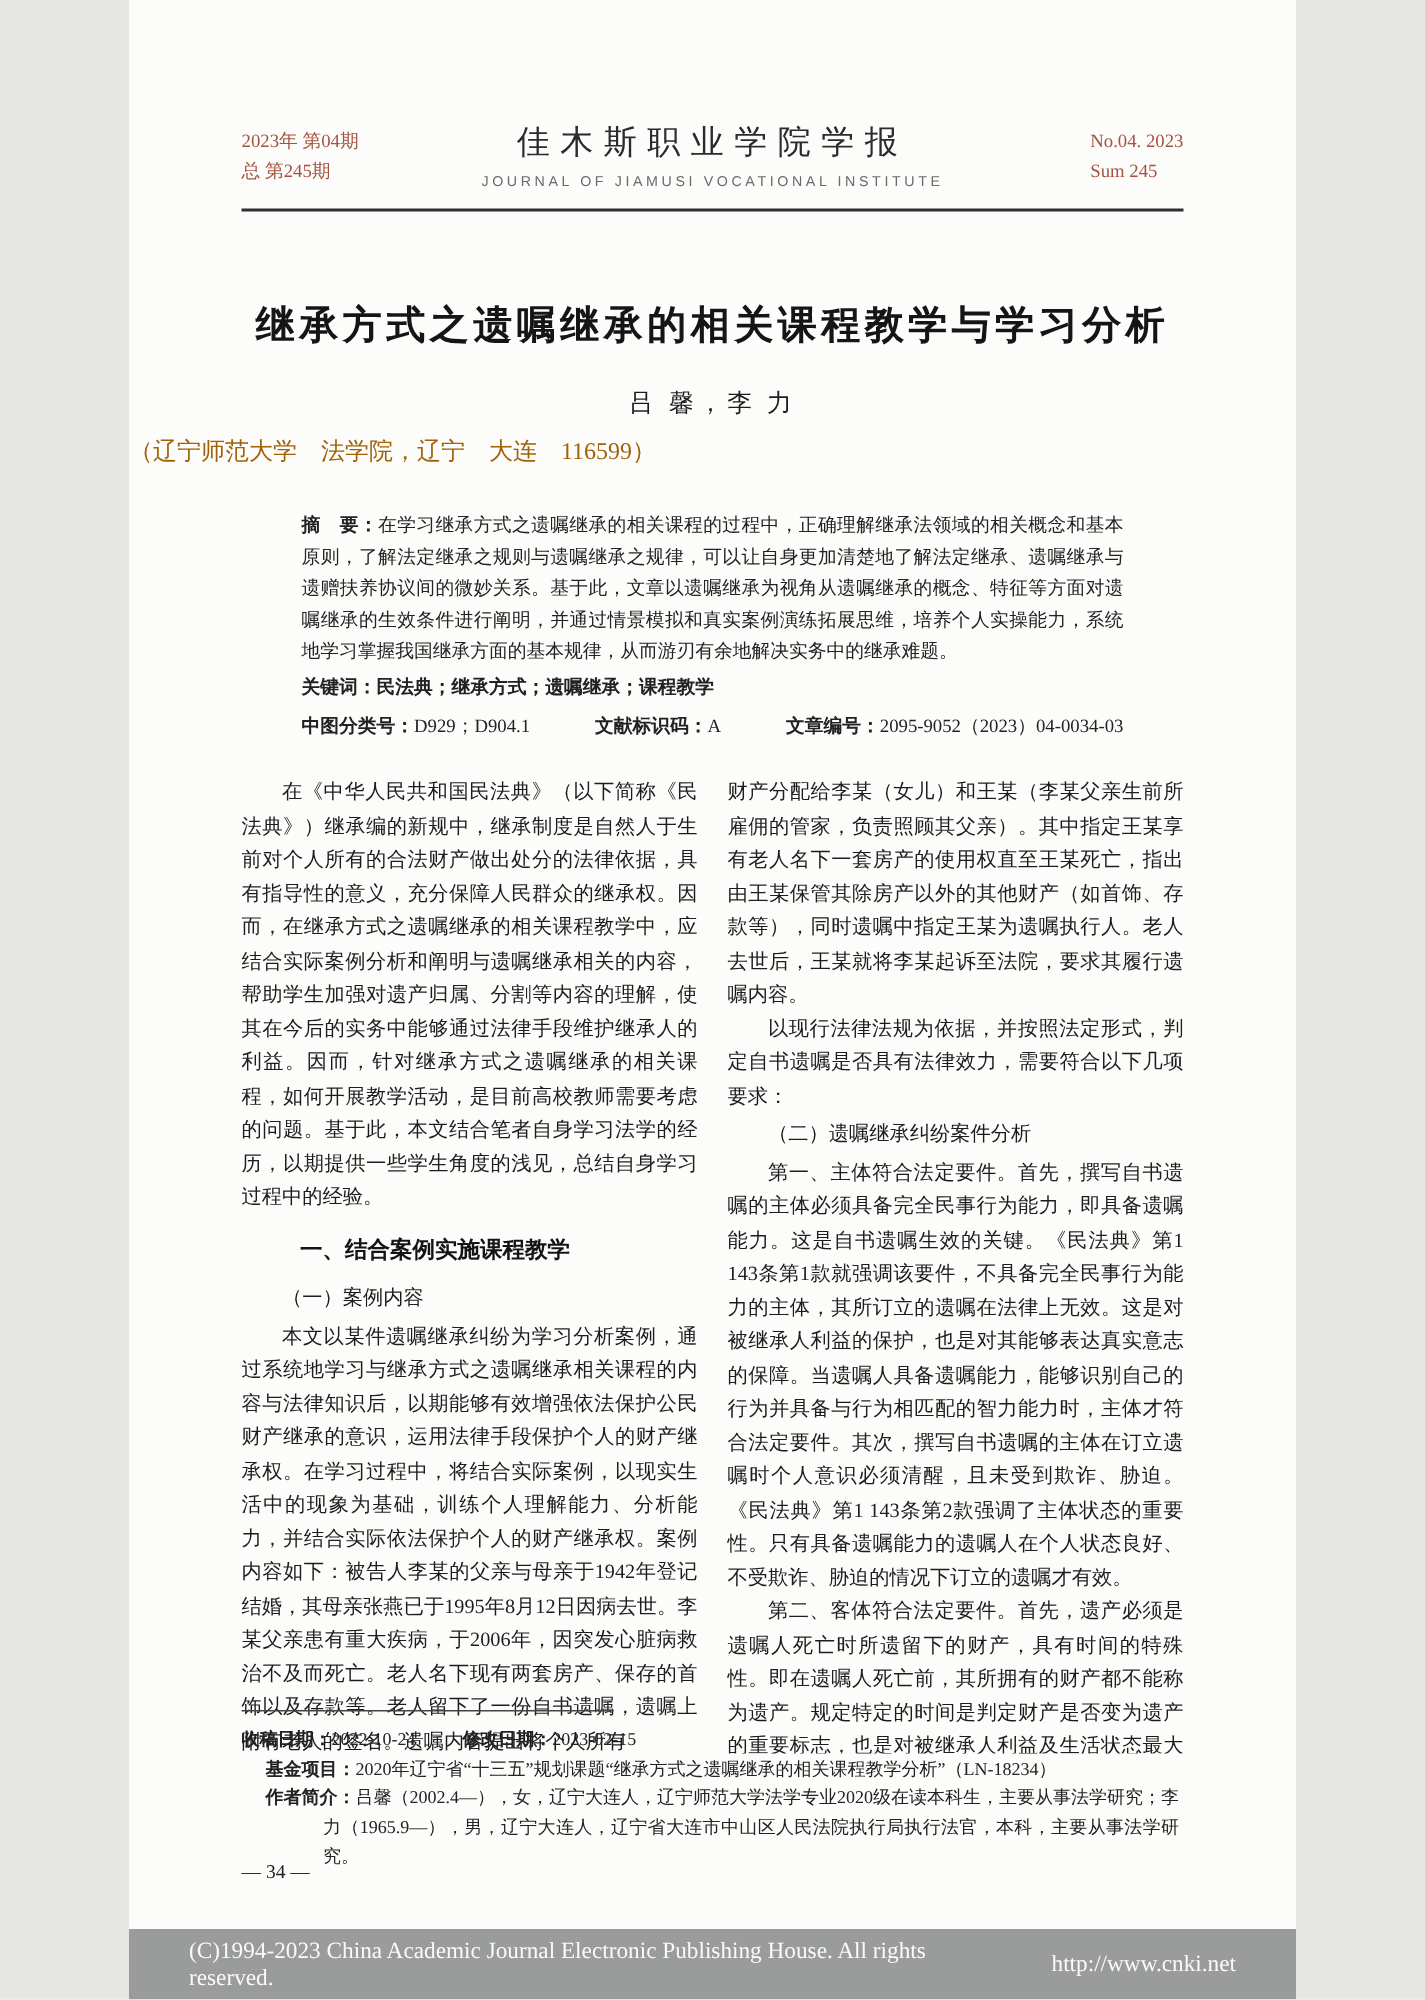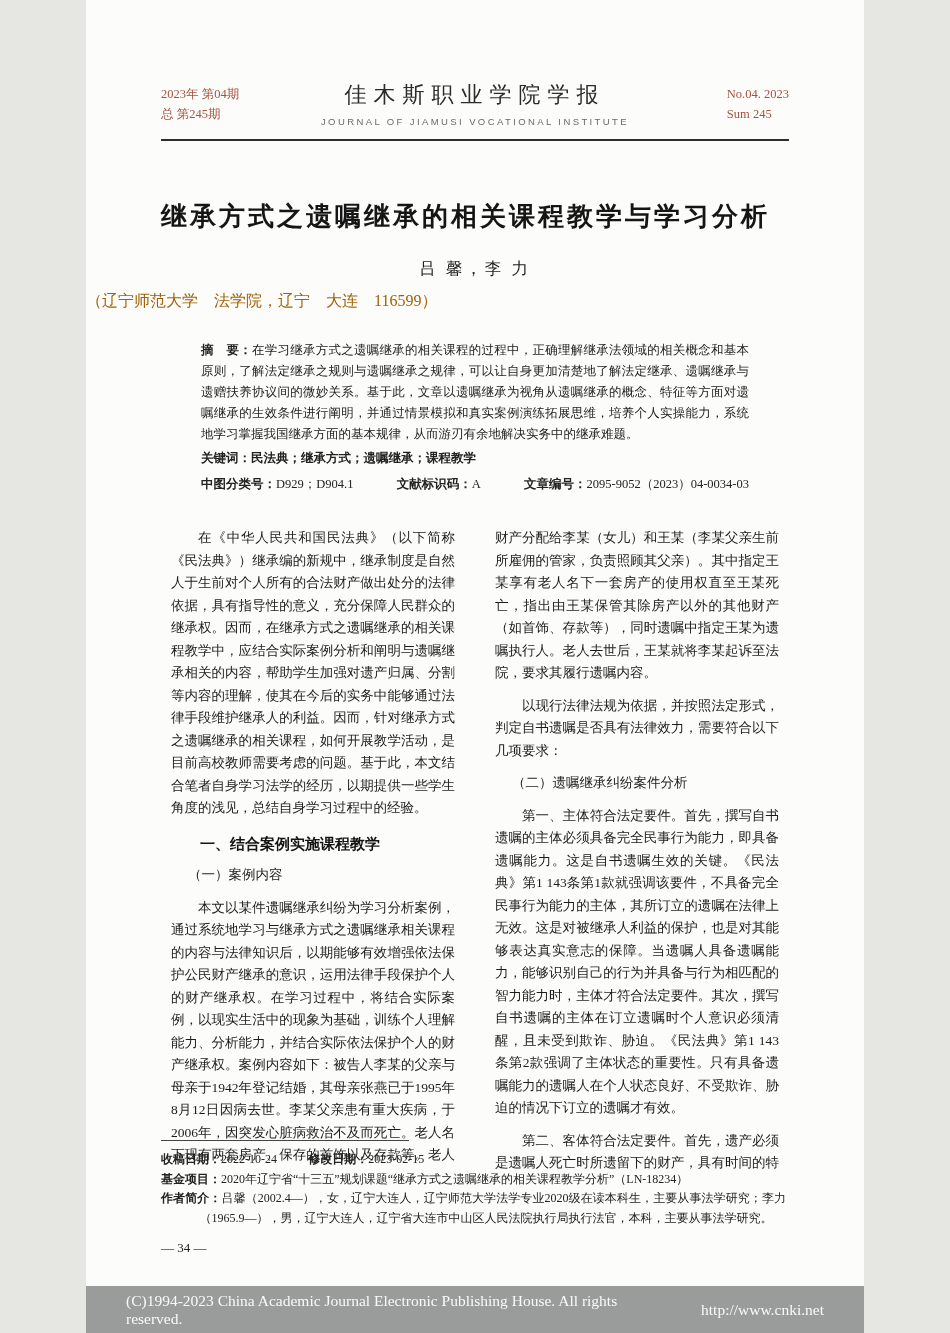--- a/index.html
+++ b/index.html
@@ -29,21 +29,21 @@
   }
   .journal-en {
     margin-top:6px; font-size:9.5px; letter-spacing:2.4px; color:#6a6a6a;
     text-align:center; font-family:"Liberation Sans","DejaVu Sans",sans-serif;
   }
   .hdr-rule { margin:0 75px; border-top:2px solid #2e2e2e; height:0; }
 
   
   .title {
     margin:58px 75px 0 75px;
-    text-align:left;
+    text-align:center;
     font-size:26px; font-weight:700; letter-spacing:3px;
     font-family:"Liberation Sans","DejaVu Sans",sans-serif;
     color:#151515;
   }
   .authors { margin-top:24px; text-align:center; font-size:16.5px; letter-spacing:3px; }
   .affiliation { margin-top:11px; text-align:left; font-size:16px; color:#a16207; }
 
   
   .abstract {
     margin:28px 115px 0 115px;
@@ -57,40 +57,40 @@
   }
   .meta-line b { font-weight:700; }
 
   
   .columns {
     margin:22px 75px 0 75px;
     display:flex; gap:20px;
     height:652px; overflow:hidden;
   }
   .col { width:390px; font-size:13.5px; line-height:22.5px; text-align:justify; }
-  .para { margin:10px; text-indent:2em; }
+  .para { margin:0; text-indent:2em; }
   .para.cont { text-indent:0; }
   .para.sub { margin:3px 0; }
   .sec-heading {
     margin:13px 0 9px 0; padding-left:2.6em;
     font-size:15px; font-weight:700;
     font-family:"Liberation Sans","DejaVu Sans",sans-serif;
     color:#141414;
   }
 
   
   .notes {
     position:absolute; left:75px; right:78px; top:1140px;
     font-size:12px; line-height:19.5px; color:#222; text-align:justify;
   }
   .notes-rule { width:248px; border-top:1px solid #444; margin-bottom:9px; }
   .note { margin:0; }
   .note b { font-weight:700; }
   .note .gap { display:inline-block; width:2.6em; }
-  .note.hang { padding-left:3.2em; text-indent:-3.2em; }
+  .note.hang { padding-left:3.2em; text-indent:-3.2em;margin-left:16px; }
 
   .pageno { position:absolute; left:75px; top:1240px; font-size:13px; color:#222; }
 
   
   .bottombar {
     position:absolute; left:0; right:0; bottom:0; height:47px;
     background:#9a9c9b; color:#fafaf8;
     display:flex; align-items:center; gap:30px;
     padding:0 40px; box-sizing:border-box;
     font-size:15.5px;

